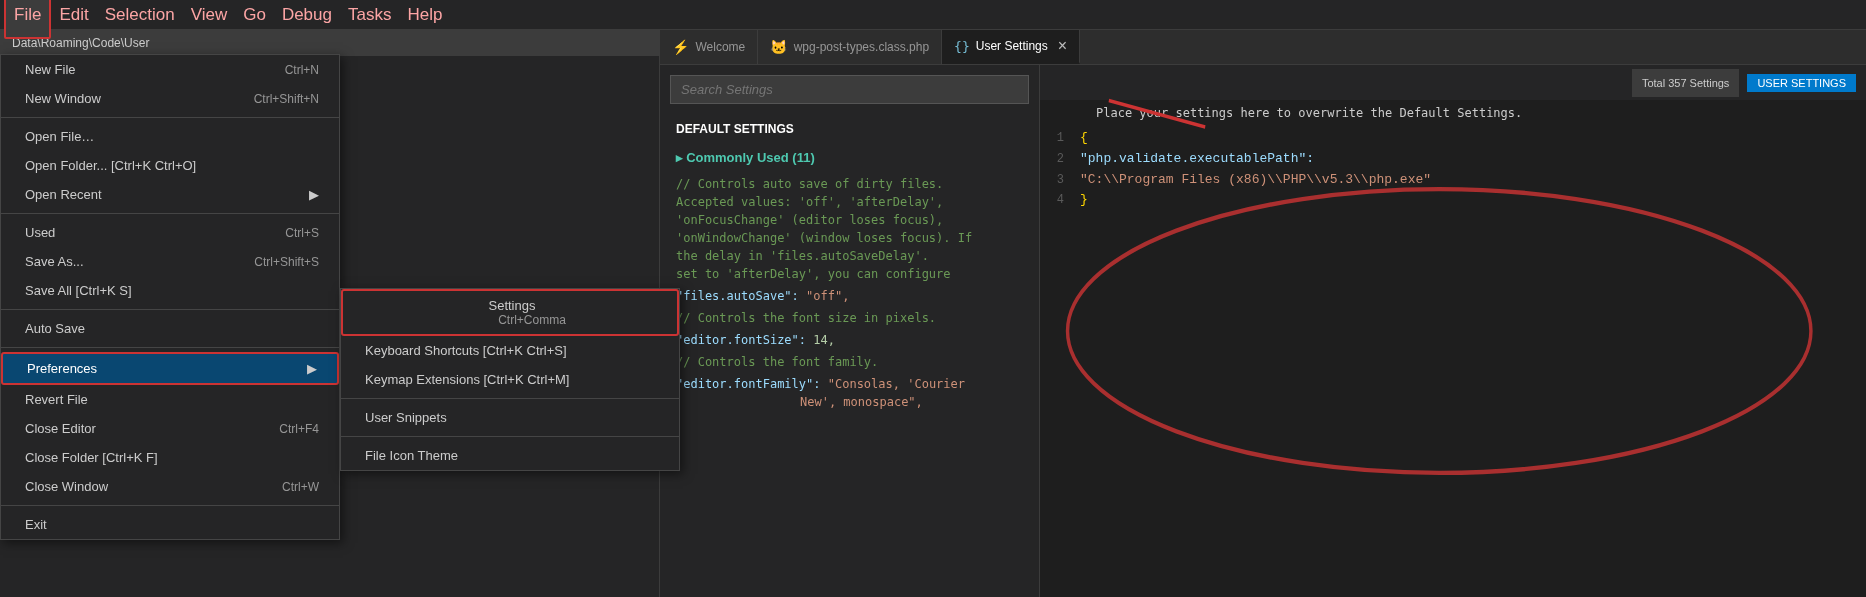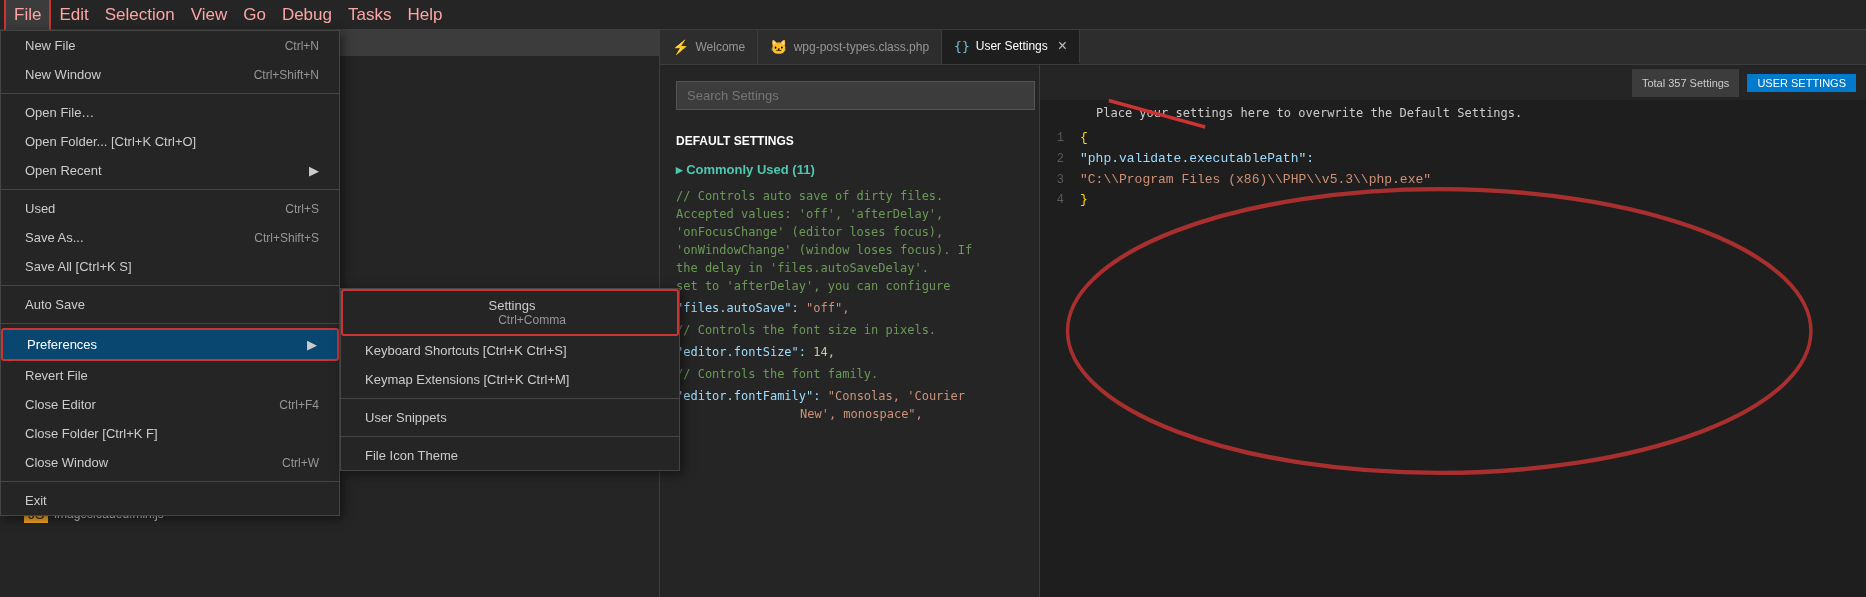--- a/index.html
+++ b/index.html
@@ -89,22 +89,23 @@
       border-right: 1px solid #3c3c3c;
       overflow-y: auto;
       flex-shrink: 0;
     }
     .search-bar {
       background: #3c3c3c;
       border: 1px solid #555;
       color: #cccccc;
       padding: 6px 10px;
       width: calc(100% - 20px);
-      margin: 16px;
+      margin: 10px;
       font-size: 13px;
+      font-style: italic;
     }
     .settings-section-title {
       font-weight: bold;
       color: #ffffff;
       padding: 8px 16px;
       font-size: 12px;
     }
     .settings-group {
       padding: 6px 16px;
       color: #4ec9b0;
@@ -246,20 +247,21 @@
       top: 30px;
       left: 0;
       z-index: 200;
       display: flex;
     }
     .dropdown-menu {
       background: #252526;
       border: 1px solid #454545;
       min-width: 340px;
       box-shadow: 3px 3px 10px rgba(0,0,0,0.5);
+      margin-top: 24px;
     }
     .dropdown-item {
       display: flex;
       align-items: center;
       justify-content: space-between;
       padding: 7px 20px 7px 24px;
       cursor: pointer;
       color: #cccccc;
       font-size: 13px;
       white-space: nowrap;

